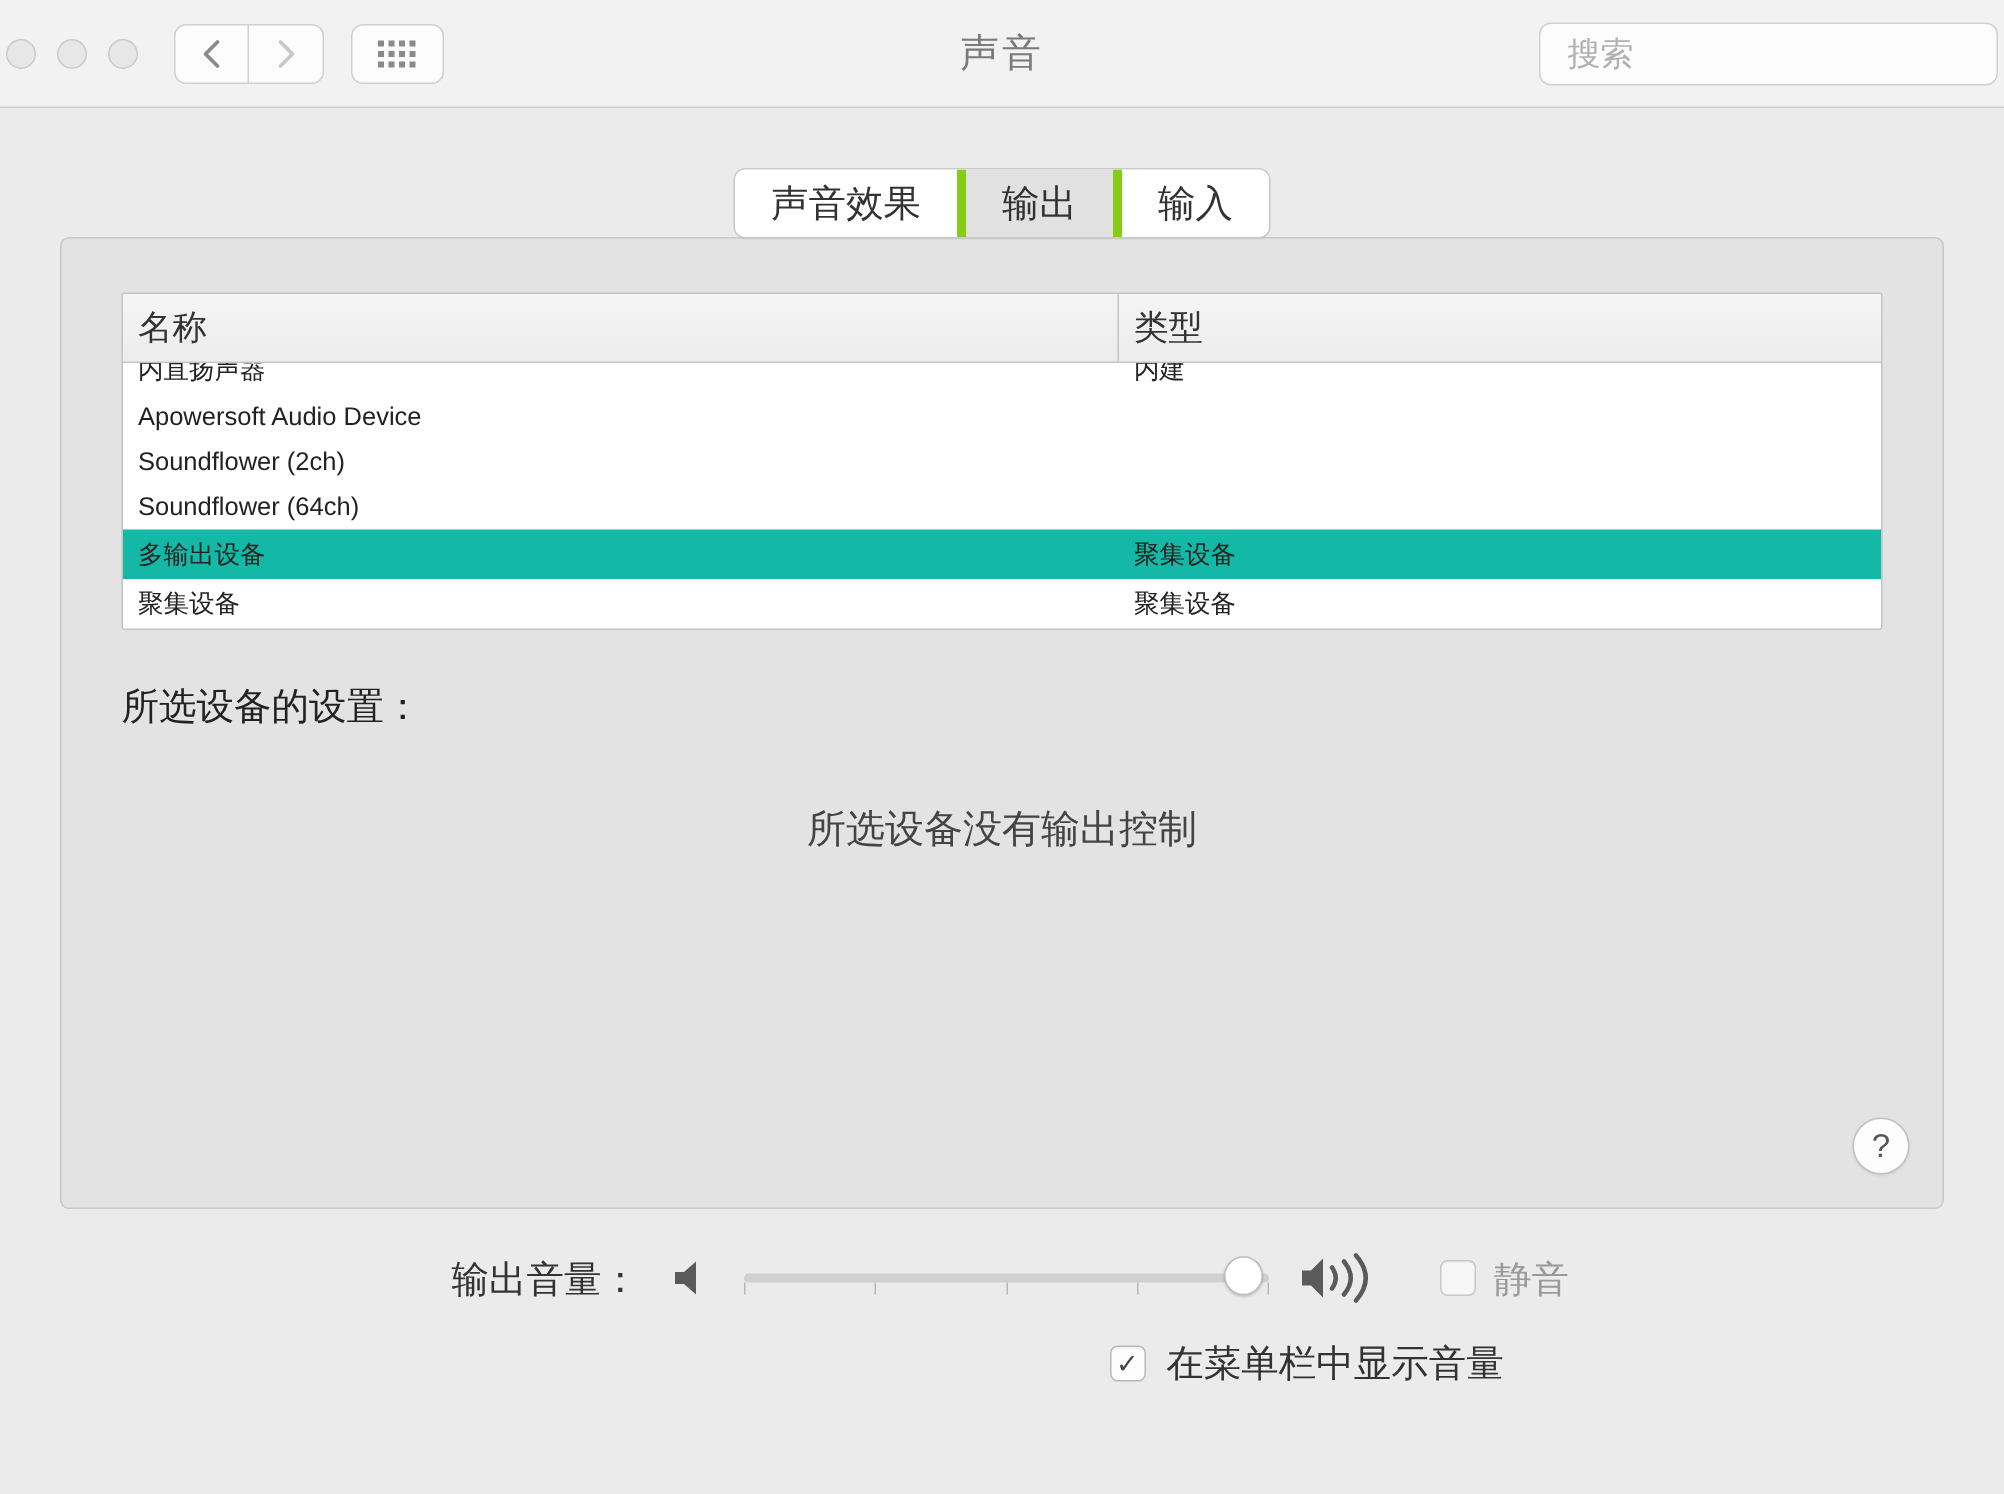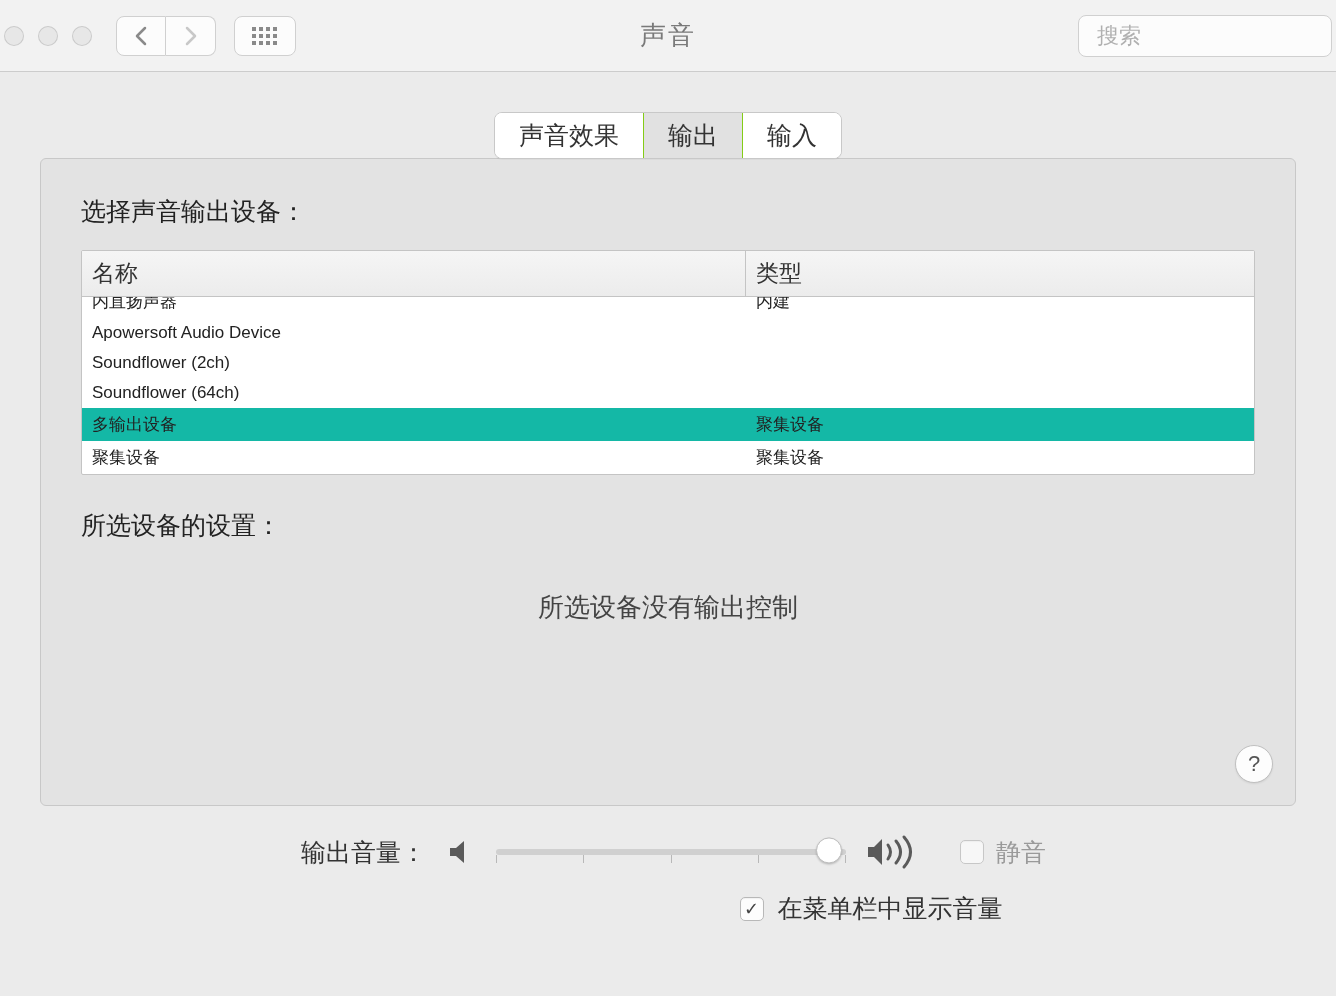--- a/index.html
+++ b/index.html
@@ -45,21 +45,21 @@
   }
   .win-title {
     position: absolute;
     left: 50%; transform: translateX(-50%);
     font-size: 26px;
     color: #7a7a7a;
     letter-spacing: 2px;
   }
   .search-wrap {
     margin-left: auto;
-    width: 254px;
+    width: 306px;
     height: 42px;
     border: 1px solid #d0d0d0;
     border-radius: 8px;
     background: #fcfcfc;
     display: flex;
     align-items: center;
     padding: 0 10px;
     gap: 8px;
   }
   .search-wrap input {
@@ -84,21 +84,21 @@
     border-radius: 8px;
     overflow: hidden;
     background: #fff;
     box-shadow: 0 1px 0 rgba(0,0,0,0.03);
   }
   .tab {
     padding: 6px 24px;
     font-size: 25px;
     color: #333;
     background: #fff;
-    border-right: 1px solid #84cc16;
+    border-right: 6px solid #84cc16;
     cursor: default;
   }
   .tab:last-child { border-right: none; }
   .tab.active { background: #e1e1e1; }
 
   .panel {
     margin: 0 40px;
     background: #e3e3e3;
     border: 1px solid #c8c8c8;
     border-radius: 6px;
@@ -285,21 +285,20 @@
   <div class="content">
     <div class="tabs">
       <div class="tab-row" id="tab-row">
           <div class="tab">声音效果</div>
           <div class="tab active">输出</div>
           <div class="tab">输入</div>
         </div>
     </div>
 
     <div class="panel">
-      <div class="section-label">选择声音输出设备：</div>
 
       <div class="table">
         <div class="thead">
           <div class="th col-name">名称</div>
           <div class="th col-type">类型</div>
         </div>
         <div class="tbody-wrap" id="tbody">
             <div class="trow scrolled-top">
               <div class="td col-name">内直扬声器</div>
               <div class="td col-type">内建</div>

